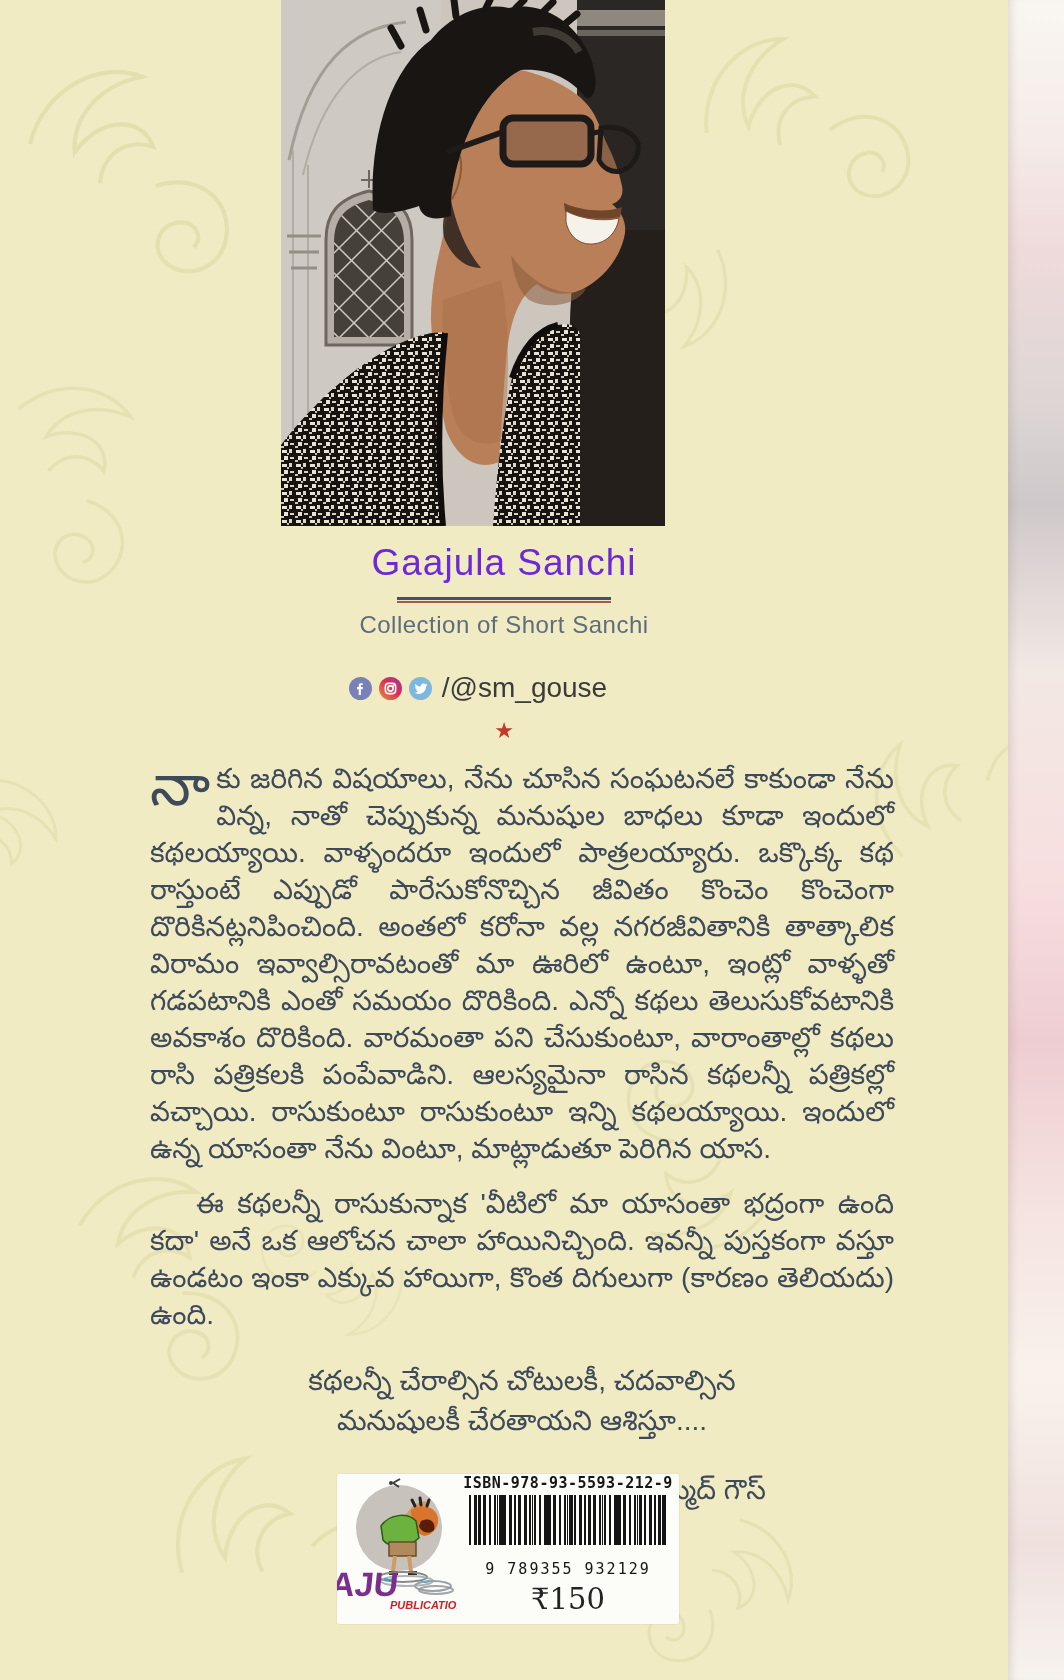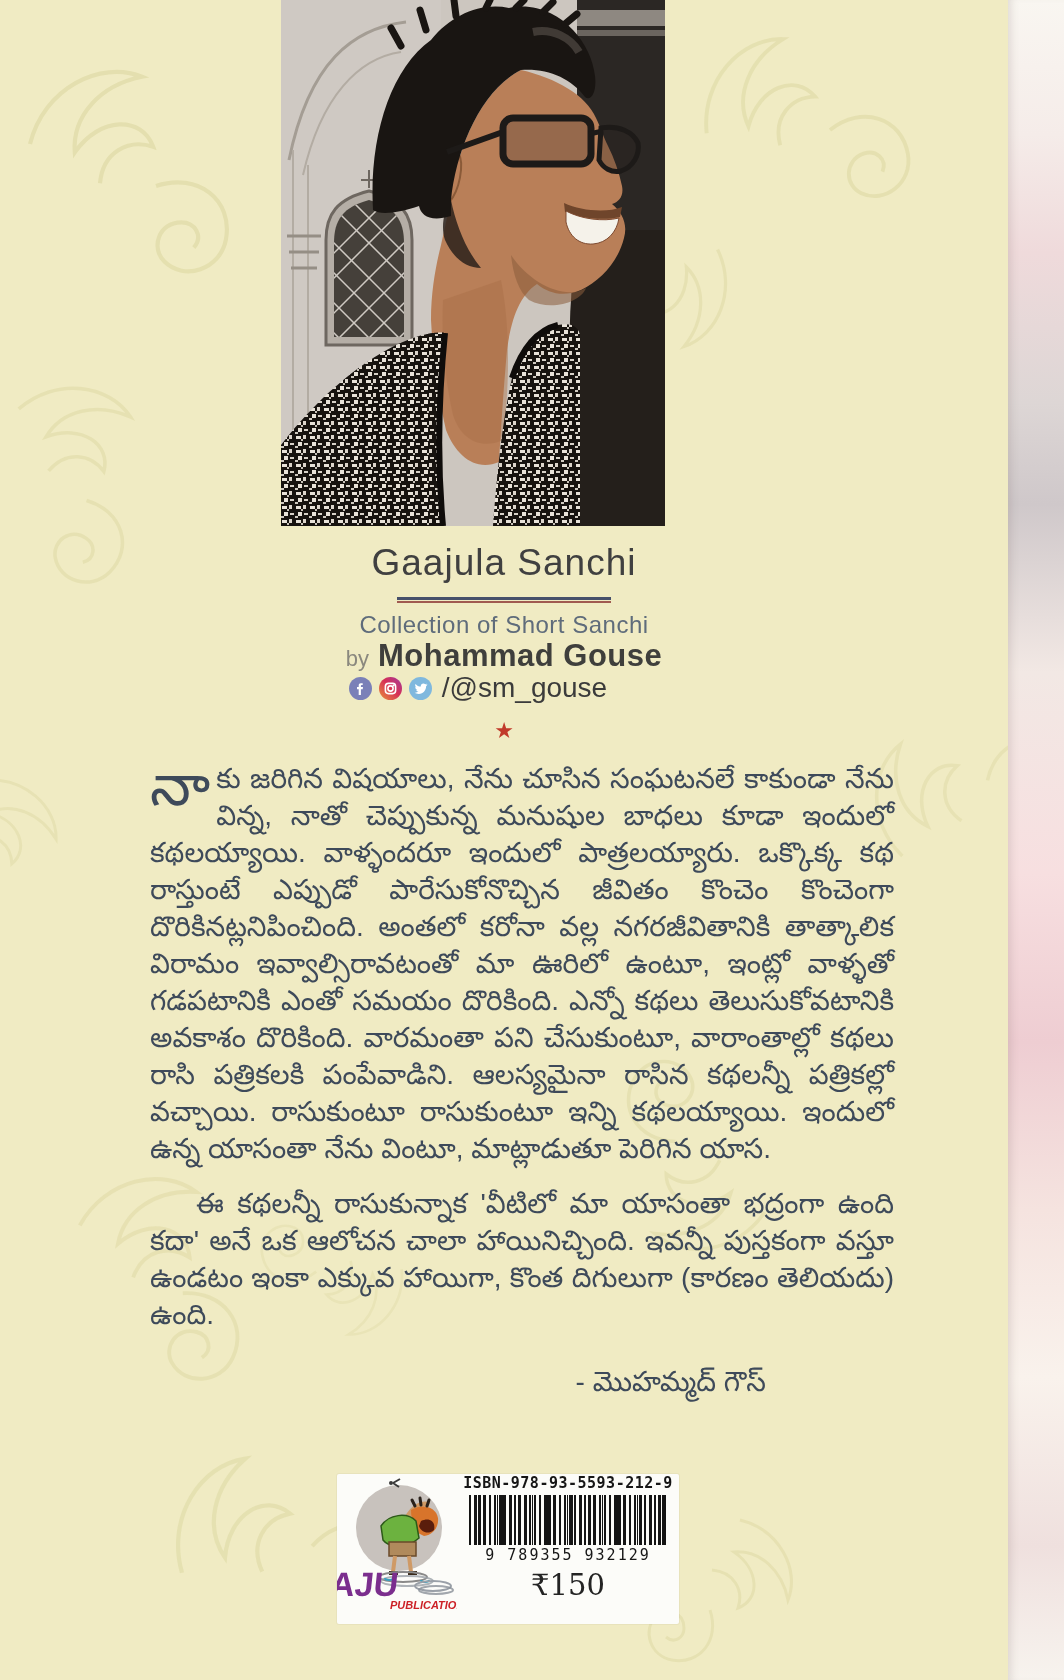--- a/index.html
+++ b/index.html
@@ -6,21 +6,21 @@
   .page{position:relative;width:1064px;height:1680px;background:#f0ebc3;overflow:hidden;
         font-family:"Liberation Sans",sans-serif;}
   .bg-swirls{position:absolute;left:0;top:0;z-index:0;}
   .side-strip{position:absolute;right:0;top:0;width:56px;height:1680px;z-index:1;
     background:linear-gradient(180deg,#f9f6f1 0%,#f5ece9 8%,#efdadb 15%,#ddd6d5 24%,
       #cfc8ca 30%,#f2e8e4 40%,#f7dfe0 52%,#eecdd2 62%,#f5e3df 72%,#f9f2ec 82%,
       #efe0de 92%,#f7f3ee 100%);
     box-shadow:inset 8px 0 10px -6px rgba(90,70,60,.18);}
   .photo{position:absolute;left:281px;top:0;width:384px;height:526px;z-index:2;}
   .hdr{position:absolute;left:0;width:1008px;text-align:center;z-index:2;}
-  .title{top:542px;font-size:37px;color:#404040;letter-spacing:1px;}
+  .title{top:542px;font-size:37px;color:#6d28d9;letter-spacing:1px;}
   .title-rule{position:absolute;top:597px;left:397px;width:214px;height:1px;z-index:2;
     border-top:3px solid #46506a;border-bottom:2px solid #a05a50;}
   .subtitle{top:611px;font-size:24px;color:#5f6c7b;letter-spacing:.5px;}
   .byline{top:638px;font-size:31px;color:#3f3f3c;}
   .byline .by{font-size:22px;color:#8a887e;margin-right:9px;}
   .byline .author{font-weight:600;letter-spacing:.5px;}
   .social-row{position:absolute;top:672px;left:0;width:956px;display:flex;z-index:2;
     justify-content:center;align-items:center;gap:7px;}
   .sicon{width:23px;height:23px;display:inline-block;}
   .handle{font-size:28px;color:#3b3b3b;margin-left:3px;}
@@ -37,21 +37,21 @@
   .logo{width:120px;position:relative;}
   .isbn-col{flex:1;display:flex;flex-direction:column;align-items:center;}
   .isbn-text{font-family:"DejaVu Sans Mono",monospace;font-weight:bold;font-size:15px;
     letter-spacing:.5px;color:#161616;white-space:nowrap;}
   .barcode{width:198px;height:50px;margin-top:3px;
     background-image:
       repeating-linear-gradient(90deg,#141414 0 2px,transparent 2px 5px),
       repeating-linear-gradient(90deg,#141414 0 1px,transparent 1px 7px),
       repeating-linear-gradient(90deg,transparent 0 9px,#141414 9px 12px,transparent 12px 23px);}
   .digits{font-family:"DejaVu Sans Mono",monospace;font-size:15px;letter-spacing:2px;
-    color:#161616;margin-top:1px;white-space:nowrap;}
+    color:#161616;margin-top:15px;white-space:nowrap;}
   .price{font-family:"DejaVu Serif",serif;font-size:29px;color:#242424;margin-top:4px;}
 </style>
 </head>
 <body>
 
 <div class="page">
 
   <svg class="bg-swirls" width="1064" height="1680">
     <defs>
       <g id="curlmotif" fill="none" stroke="#ddd8a2" stroke-width="3">
@@ -142,23 +142,20 @@
       <path d="M0,526 L0,445 C35,400 75,365 115,345 C135,336 152,331 164,333 C156,392 156,462 162,526 Z" fill="url(#shirtpat)"></path>
       <path d="M164,333 C158,392 156,462 162,526" fill="none" stroke="#0f0c0a" stroke-width="6"></path>
       <path d="M212,526 C216,470 222,418 231,378 C241,348 257,330 277,325 C291,322 298,327 299,336 L299,526 Z" fill="url(#shirtpat)"></path>
       <path d="M231,378 C241,348 257,330 277,325" fill="none" stroke="#0f0c0a" stroke-width="6"></path>
     </svg>
   </div>
 
   <div class="hdr title">Gaajula Sanchi</div>
   <div class="title-rule"></div>
   <div class="hdr subtitle">Collection of Short Sanchi</div>
-  <div class="hdr byline">
-    <span class="by">by</span><span class="author">Mohammad Gouse</span>
-  </div>
   <div class="social-row">
     <span class="sicon">
       <svg viewBox="0 0 23 23" width="23" height="23">
         <circle cx="11.5" cy="11.5" r="11.5" fill="#7a80b8"></circle>
         <path d="M13.7,6.2 h-1.8 c-1.4,0 -2.2,.9 -2.2,2.3 v1.6 H8 v2.1 h1.7 V18 h2.2 v-5.8 h1.8 l.3,-2.1 h-2.1 V8.7 c0,-.5 .2,-.7 .7,-.7 h1.1 Z" fill="#fff"></path>
       </svg>
     </span>
     <span class="sicon">
       <svg viewBox="0 0 23 23" width="23" height="23">
         <defs>
@@ -180,20 +177,24 @@
         <path d="M18.4,7.6 c-.5,.2-1,.4-1.5,.4 .5-.3 .9-.8 1.1-1.4 -.5,.3-1.1,.5-1.7,.6 -.5-.5-1.2-.8-1.9-.8 -1.5,0-2.6,1.2-2.6,2.6 0,.2 0,.4 .1,.6 -2.2-.1-4.1-1.2-5.4-2.7 -.2,.4-.3,.8-.3,1.3 0,.9 .5,1.7 1.2,2.2 -.4,0-.8-.1-1.2-.3 v0 c0,1.3 .9,2.3 2.1,2.6 -.2,.1-.5,.1-.7,.1 -.2,0-.3,0-.5,0 .3,1 1.3,1.8 2.4,1.8 -.9,.7-2,1.1-3.2,1.1 -.2,0-.4,0-.6,0 1.2,.7 2.5,1.2 4,1.2 4.8,0 7.4-4 7.4-7.4 v-.3 c.5-.4 .9-.9 1.3-1.4 Z" fill="#fff"></path>
       </svg>
     </span>
     <span class="handle">/@sm_gouse</span>
   </div>
   <div class="hdr star">★</div>
 
   <div class="blurb">
     <p><span class="dropcap">నా</span><span>కు జరిగిన విషయాలు, నేను చూసిన సంఘటనలే కాకుండా నేను విన్న, నాతో చెప్పుకున్న మనుషుల బాధలు కూడా ఇందులో కథలయ్యాయి. వాళ్ళందరూ ఇందులో పాత్రలయ్యారు. ఒక్కొక్క కథ రాస్తుంటే ఎప్పుడో పారేసుకోనొచ్చిన జీవితం కొంచెం కొంచెంగా దొరికినట్లనిపించింది. అంతలో కరోనా వల్ల నగరజీవితానికి తాత్కాలిక విరామం ఇవ్వాల్సిరావటంతో మా ఊరిలో ఉంటూ, ఇంట్లో వాళ్ళతో గడపటానికి ఎంతో సమయం దొరికింది. ఎన్నో కథలు తెలుసుకోవటానికి అవకాశం దొరికింది. వారమంతా పని చేసుకుంటూ, వారాంతాల్లో కథలు రాసి పత్రికలకి పంపేవాడిని. ఆలస్యమైనా రాసిన కథలన్నీ పత్రికల్లో వచ్చాయి. రాసుకుంటూ రాసుకుంటూ ఇన్ని కథలయ్యాయి. ఇందులో ఉన్న యాసంతా నేను వింటూ, మాట్లాడుతూ పెరిగిన యాస.</span></p>
     <p class="para2">ఈ కథలన్నీ రాసుకున్నాక 'వీటిలో మా యాసంతా భద్రంగా ఉంది కదా' అనే ఒక ఆలోచన చాలా హాయినిచ్చింది. ఇవన్నీ పుస్తకంగా వస్తూ ఉండటం ఇంకా ఎక్కువ హాయిగా, కొంత దిగులుగా (కారణం తెలియదు) ఉంది.</p>
+    <div class="closing">
+      <div>కథలన్నీ చేరాల్సిన చోటులకీ, చదవాల్సిన</div>
+      <div>మనుషులకీ చేరతాయని ఆశిస్తూ....</div>
+    </div>
     <div class="signature">- మొహమ్మద్ గౌస్</div>
   </div>
 
   <div class="plate">
     <div class="logo">
       <svg viewBox="0 0 120 140" width="120" height="140">
         <circle cx="62" cy="54" r="43" fill="#c8c2bd"></circle>
         <path d="M56,9 l7,-4 M56,9 l6,4" stroke="#3a3a3a" stroke-width="2" fill="none"></path>
         <circle cx="54" cy="9" r="2" fill="#3a3a3a"></circle>
 

